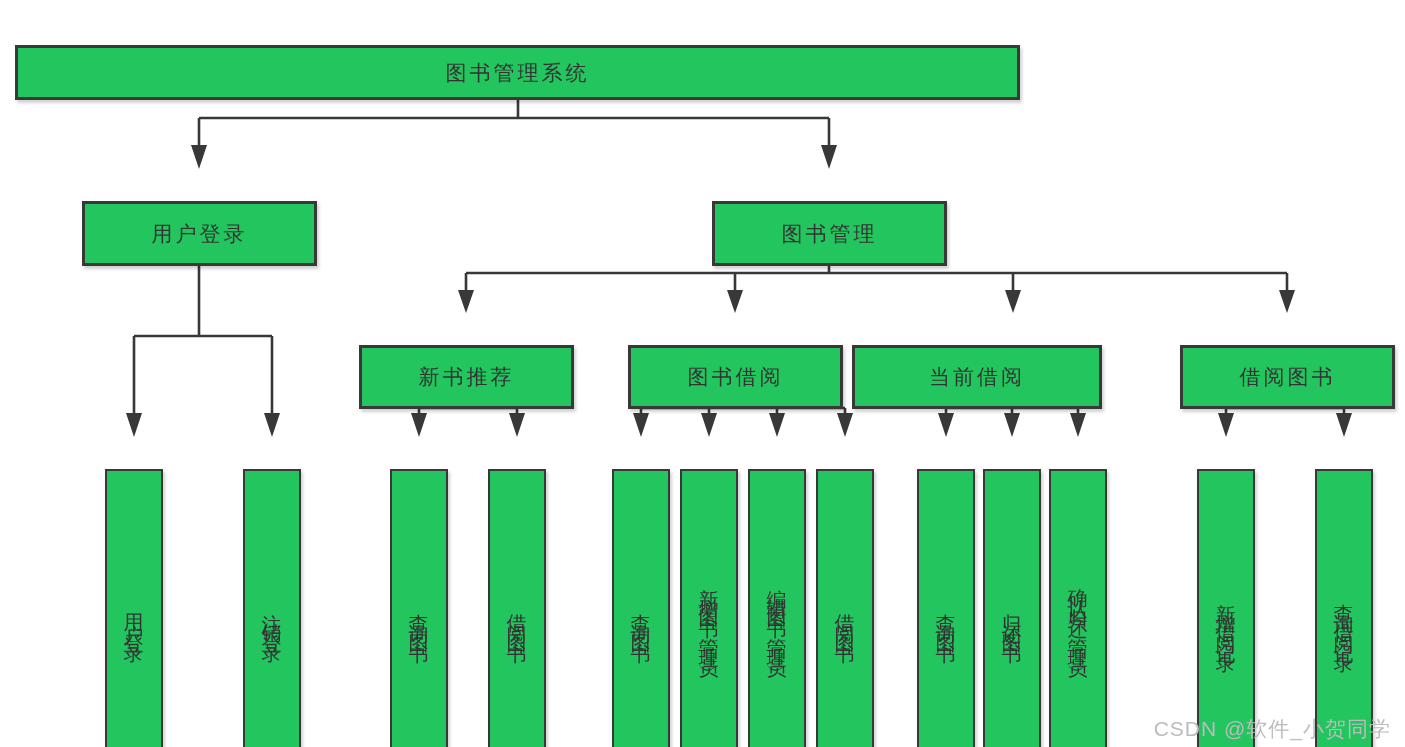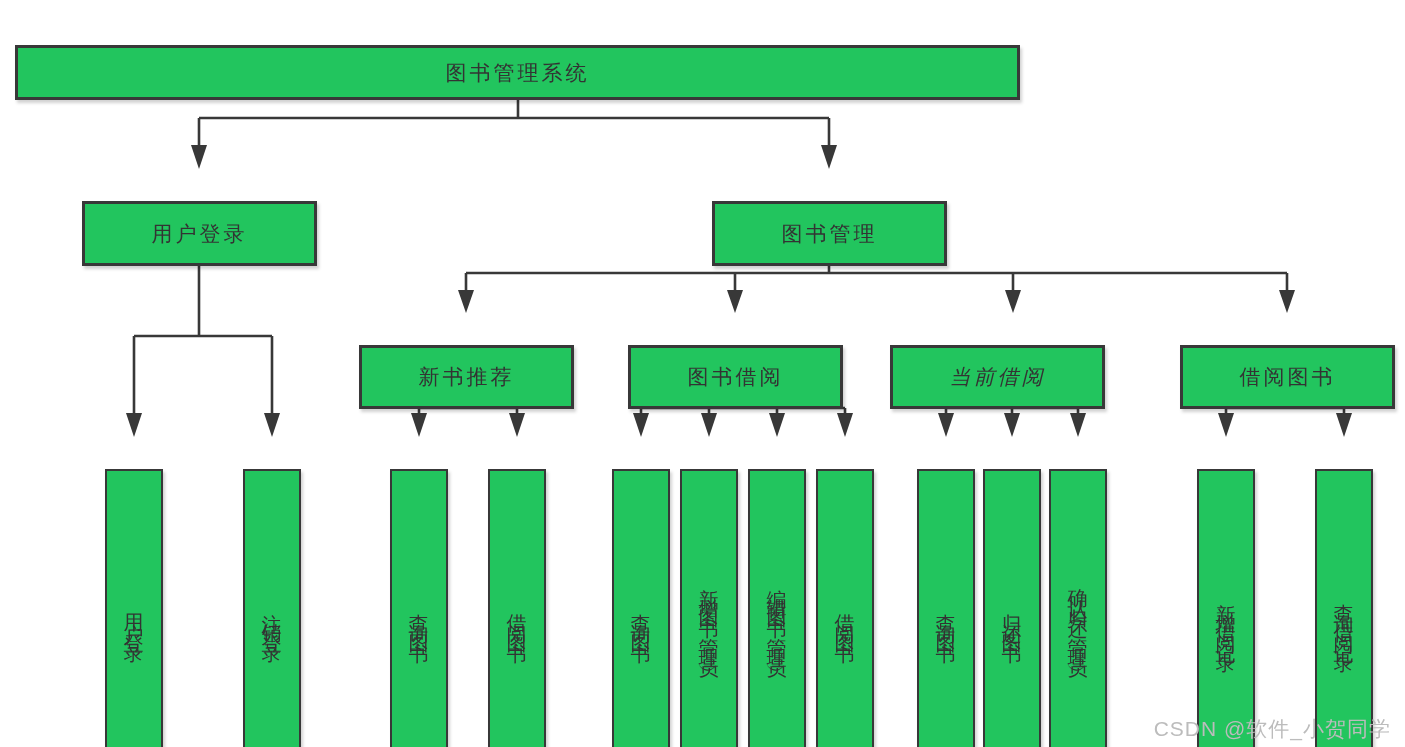--- a/index.html
+++ b/index.html
@@ -128,21 +128,21 @@
   <div class="node" style="left:359px;top:313px;width:215px;height:64px;">
     <span class="h-label">新书推荐</span>
   </div>
 
   <div class="node" style="left:712px;top:169px;width:235px;height:65px;">
     <span class="h-label">图书管理</span>
   </div>
   <div class="node" style="left:628px;top:313px;width:215px;height:64px;">
     <span class="h-label">图书借阅</span>
   </div>
-  <div class="node" style="left:890px;top:313px;width:215px;height:64px;font-style:italic;">
+  <div class="node" style="left:852px;top:313px;width:250px;height:64px;">
     <span class="h-label">当前借阅</span>
   </div>
   <div class="node" style="left:1180px;top:313px;width:215px;height:64px;">
     <span class="h-label">借阅图书</span>
   </div>
 
   <div class="node leaf" style="left:105px;">
     <span class="v-label">用户登录</span>
   </div>
   <div class="node leaf" style="left:243px;">

